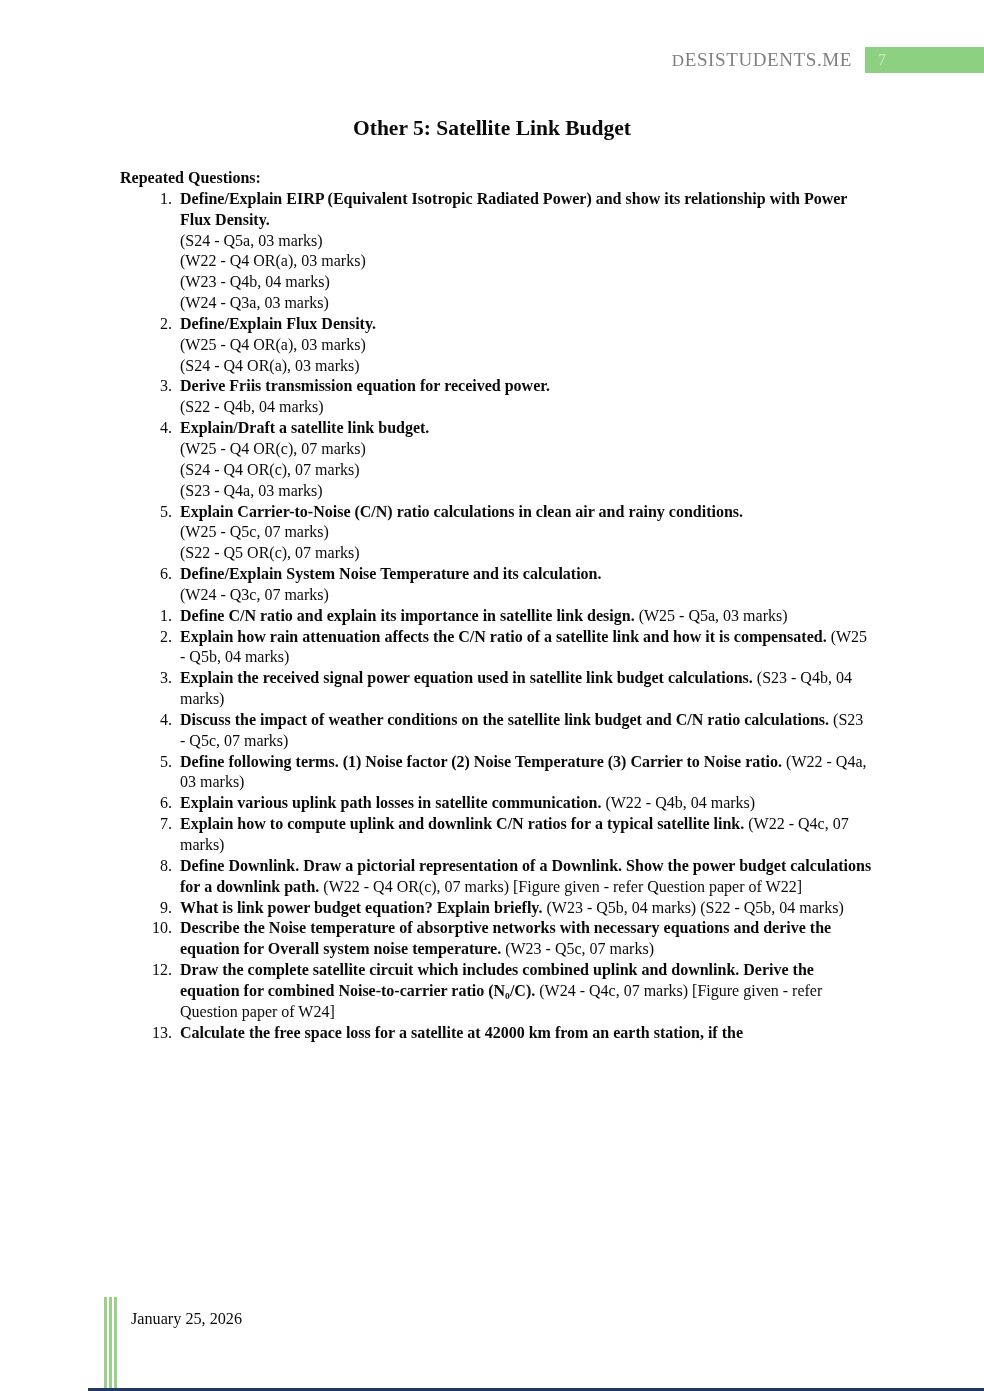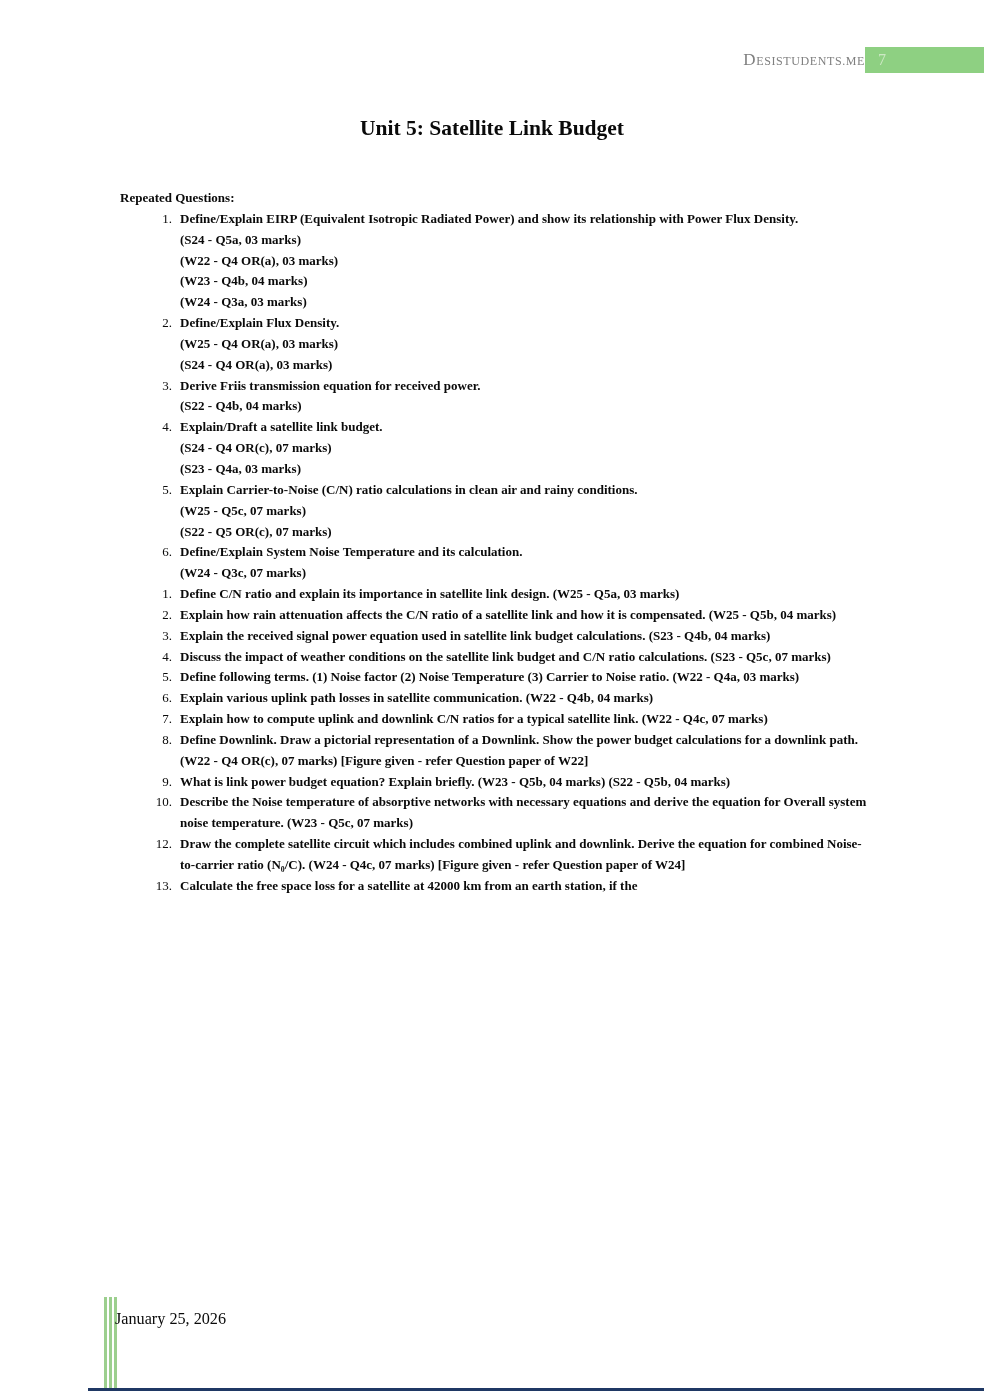--- a/index.html
+++ b/index.html
@@ -19,83 +19,84 @@
     font-family:"Liberation Serif","DejaVu Serif",serif;
     color:var(--ink);
   }
   
   .header-row{
     position:absolute;top:47px;left:0;right:0;height:26px;
     display:flex;justify-content:flex-end;align-items:center;
   }
   .site-label{
     color:var(--header-gray);
-    font-size:12px;letter-spacing:.6px;
+    font-size:19px;letter-spacing:.6px;
+    margin-right:13px;
   }
   .site-label::first-letter{font-size:17px;}
   .page-badge{
     width:119px;height:26px;background:var(--badge-green);
     display:flex;align-items:center;flex:0 0 119px;
   }
   .page-num{
     color:var(--badge-num);font-size:16px;padding-left:13px;
     font-family:"Liberation Serif","DejaVu Serif",serif;
   }
   
   .doc-title{
     position:absolute;top:116px;left:0;right:0;
     text-align:center;font-weight:bold;font-size:21.5px;
   }
   
   #content{
     position:absolute;top:168px;left:120px;width:752px;
-    font-size:13px;line-height:20.85px;margin-top:20px;
+    font-size:16px;line-height:20.85px;
   }
   .section-heading{font-weight:bold;}
   .qitem{position:relative;padding-left:60px;}
   .qnum{
     position:absolute;left:0;top:0;width:52px;
     text-align:right;font-weight:normal;
   }
   .qtext{font-weight:bold;}
-  .qcite,.cite-line{font-weight:bold;}
+  .qcite,.cite-line{font-weight:normal;}
   
   .accent-bars{
     position:absolute;left:104px;top:1297px;bottom:0;
     display:flex;gap:2px;
   }
   .accent-bar{width:3px;background:var(--bar-green);}
   .footer-date{
-    position:absolute;left:115px;top:1310px;font-size:16.2px;
+    position:absolute;left:131px;top:1310px;font-size:16.2px;
   }
   .bottom-line{
     position:absolute;left:88px;right:0;bottom:0;height:3px;
     background:var(--navy);
   }
 </style>
 </head>
 <body>
 
 <div class="header-row">
   <span class="site-label">DESISTUDENTS.ME</span>
   <div class="page-badge">
     <span class="page-num">7</span>
   </div>
 </div>
 
-<h1 class="doc-title">Unit 5: Satellite Link Budget</h1>
+<h1 class="doc-title">Other 5: Satellite Link Budget</h1>
 
 <div id="content">
     <section>
       <div class="section-heading">Repeated Questions:</div>
       <div class="qlist">
         <div class="qitem"><span class="qnum">1.</span><span class="qtext">Define/Explain EIRP (Equivalent Isotropic Radiated Power) and show its relationship with Power Flux Density.</span><div class="cite-line">(S24 - Q5a, 03 marks)</div><div class="cite-line">(W22 - Q4 OR(a), 03 marks)</div><div class="cite-line">(W23 - Q4b, 04 marks)</div><div class="cite-line">(W24 - Q3a, 03 marks)</div></div>
         <div class="qitem"><span class="qnum">2.</span><span class="qtext">Define/Explain Flux Density.</span><div class="cite-line">(W25 - Q4 OR(a), 03 marks)</div><div class="cite-line">(S24 - Q4 OR(a), 03 marks)</div></div>
         <div class="qitem"><span class="qnum">3.</span><span class="qtext">Derive Friis transmission equation for received power.</span><div class="cite-line">(S22 - Q4b, 04 marks)</div></div>
-        <div class="qitem"><span class="qnum">4.</span><span class="qtext">Explain/Draft a satellite link budget.</span><div class="cite-line">(S24 - Q4 OR(c), 07 marks)</div><div class="cite-line">(S23 - Q4a, 03 marks)</div></div>
+        <div class="qitem"><span class="qnum">4.</span><span class="qtext">Explain/Draft a satellite link budget.</span><div class="cite-line">(W25 - Q4 OR(c), 07 marks)</div><div class="cite-line">(S24 - Q4 OR(c), 07 marks)</div><div class="cite-line">(S23 - Q4a, 03 marks)</div></div>
         <div class="qitem"><span class="qnum">5.</span><span class="qtext">Explain Carrier-to-Noise (C/N) ratio calculations in clean air and rainy conditions.</span><div class="cite-line">(W25 - Q5c, 07 marks)</div><div class="cite-line">(S22 - Q5 OR(c), 07 marks)</div></div>
         <div class="qitem"><span class="qnum">6.</span><span class="qtext">Define/Explain System Noise Temperature and its calculation.</span><div class="cite-line">(W24 - Q3c, 07 marks)</div></div>
       </div>
     </section>
     <section>
       <div class="qlist">
         <div class="qitem"><span class="qnum">1.</span><span class="qtext">Define C/N ratio and explain its importance in satellite link design.</span> <span class="qcite">(W25 - Q5a, 03 marks)</span></div>
         <div class="qitem"><span class="qnum">2.</span><span class="qtext">Explain how rain attenuation affects the C/N ratio of a satellite link and how it is compensated.</span> <span class="qcite">(W25 - Q5b, 04 marks)</span></div>
         <div class="qitem"><span class="qnum">3.</span><span class="qtext">Explain the received signal power equation used in satellite link budget calculations.</span> <span class="qcite">(S23 - Q4b, 04 marks)</span></div>
         <div class="qitem"><span class="qnum">4.</span><span class="qtext">Discuss the impact of weather conditions on the satellite link budget and C/N ratio calculations.</span> <span class="qcite">(S23 - Q5c, 07 marks)</span></div>

